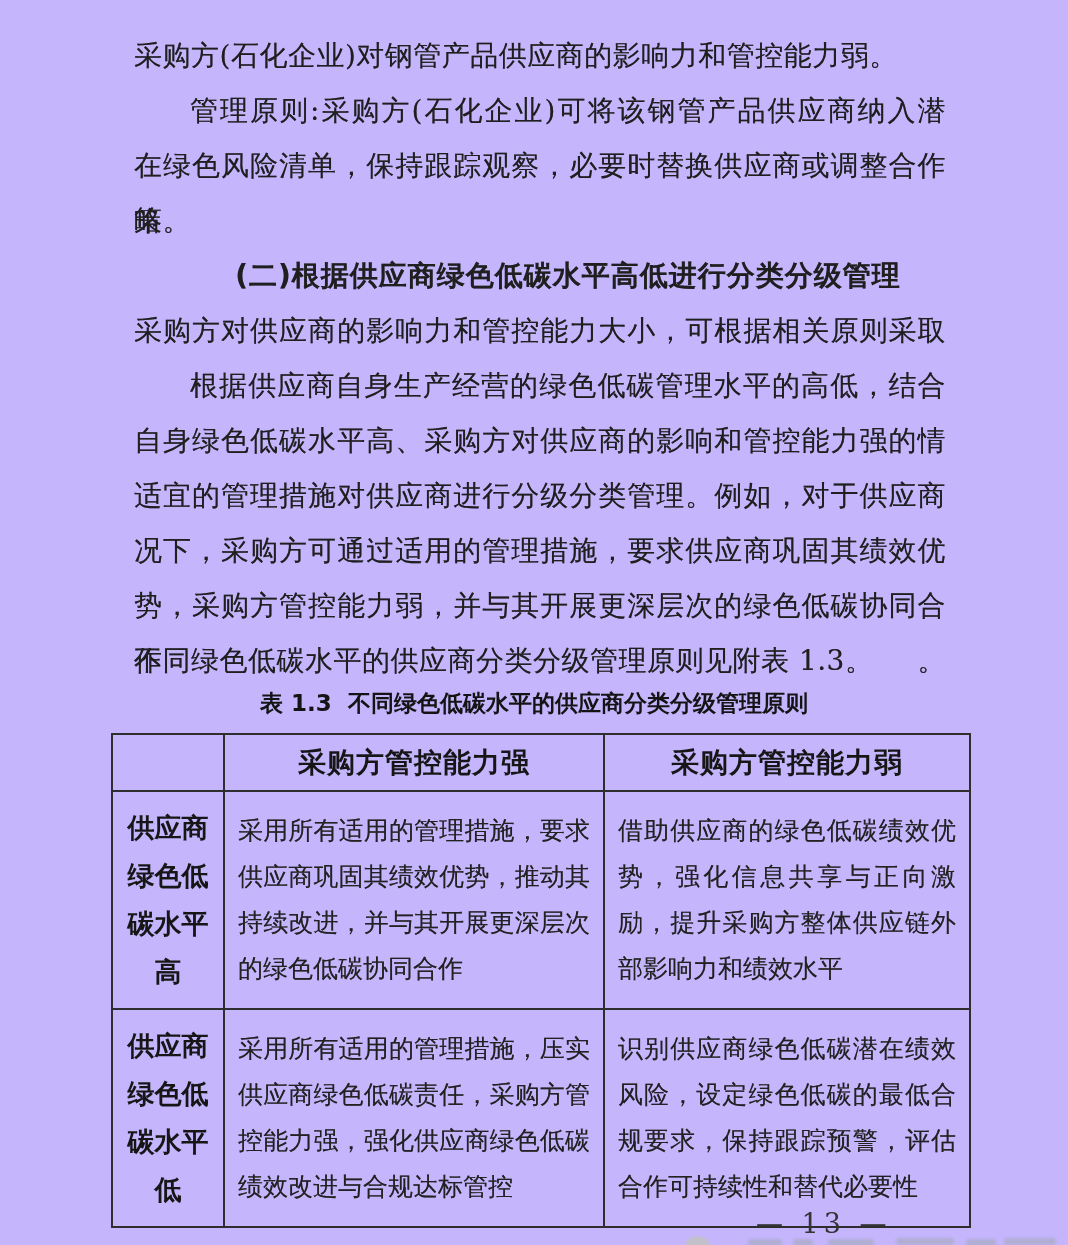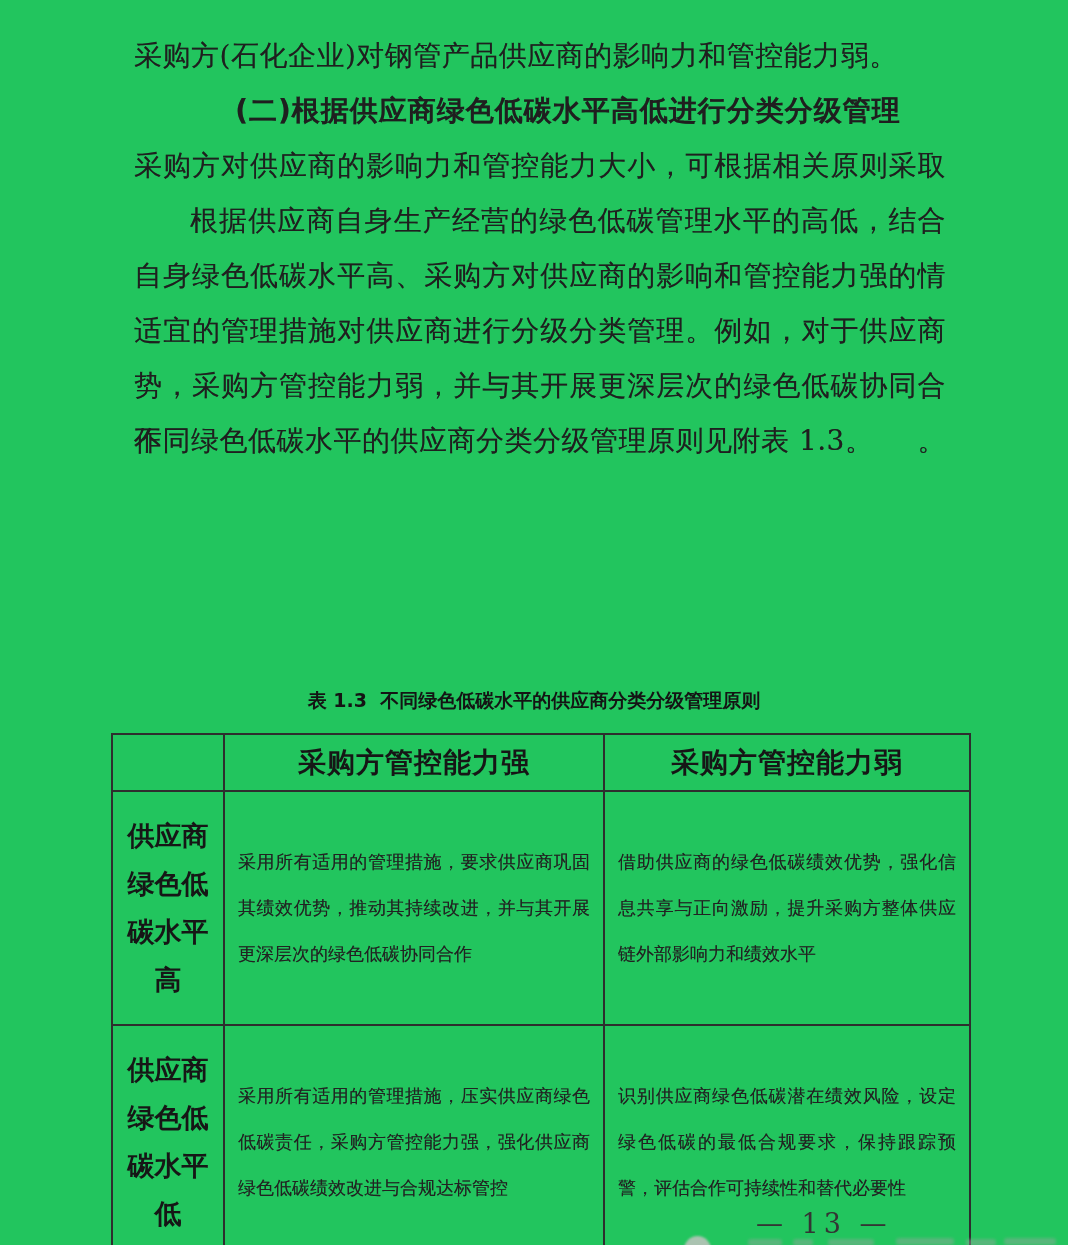--- a/index.html
+++ b/index.html
@@ -1,21 +1,21 @@
 <!DOCTYPE html>
 <html><head>
 <meta charset="utf-8">
 <style>
   html, body { margin: 0; padding: 0; background: #e8e8e8; }
   .page {
     position: relative;
     width: 1068px;
     height: 1245px;
     margin: 0 auto;
-    background: #22c55e;
+    background: #c4b5fd;
     overflow: hidden;
     color: #1f1f1f;
     font-family: "DejaVu Serif", "Liberation Serif", serif;
   }
 
   
   .content {
     position: absolute;
     left: 134px;
     top: 28px;
@@ -44,21 +44,21 @@
 
   
   .caption {
     position: absolute;
     top: 688px;
     left: 0;
     width: 1068px;
     text-align: center;
     font-family: "DejaVu Sans", "Liberation Sans", sans-serif;
     font-weight: 700;
-    font-size: 19px;
+    font-size: 23px;
     color: #141414;
     white-space: pre-wrap;
   }
 
   
   table.mgmt {
     position: absolute;
     top: 733px;
     left: 111px;
     width: 858px;
@@ -80,32 +80,32 @@
     font-size: 28px;
     text-align: center;
     color: #161616;
     letter-spacing: 1px;
   }
   table.mgmt tbody th.rowlabel {
     font-family: "DejaVu Sans", "Liberation Sans", sans-serif;
     font-weight: 700;
     font-size: 27px;
     color: #161616;
-    padding: 20px 0;
+    padding: 12px 0;
   }
   table.mgmt tbody th.rowlabel .labelbox {
     display: block;
     width: 3em;
     margin: 0 auto;
     line-height: 48px;
     text-align: center;
     word-break: break-all;
   }
   table.mgmt tbody td {
-    font-size: 18px;
+    font-size: 25px;
     line-height: 46px;
     padding: 7px 13px;
     text-align: justify;
     color: #222;
     word-break: break-all;
     text-shadow: 0 0 0.4px rgba(30,30,30,0.5);
   }
 
   
   .pagenum {
@@ -153,28 +153,34 @@
 <body>
 
 <div class="page">
 
   <div class="content">
 
     <div class="para">
       <div class="line">采购方(石化企业)对钢管产品供应商的影响力和管控能力弱。</div>
     </div>
 
+    <div class="para">
+      <div class="line j indent">管理原则:采购方(石化企业)可将该钢管产品供应商纳入潜</div>
+      <div class="line j">在绿色风险清单，保持跟踪观察，必要时替换供应商或调整合作策</div>
+      <div class="line">略。</div>
+    </div>
 
     <div class="line heading indent">(二)根据供应商绿色低碳水平高低进行分类分级管理</div>
 
     <div class="para">
       <div class="line j">采购方对供应商的影响力和管控能力大小，可根据相关原则采取</div>
       <div class="line j indent">根据供应商自身生产经营的绿色低碳管理水平的高低，结合</div>
       <div class="line j">自身绿色低碳水平高、采购方对供应商的影响和管控能力强的情</div>
       <div class="line j">适宜的管理措施对供应商进行分级分类管理。例如，对于供应商</div>
+      <div class="line j">况下，采购方可通过适用的管理措施，要求供应商巩固其绩效优</div>
       <div class="line j">势，采购方管控能力弱，并与其开展更深层次的绿色低碳协同合作。</div>
       <div class="line">不同绿色低碳水平的供应商分类分级管理原则见附表 1.3。</div>
     </div>
   </div>
 
   <div class="caption">表 1.3  不同绿色低碳水平的供应商分类分级管理原则</div>
 
   <table class="mgmt">
     <colgroup>
         <col class="c1">

